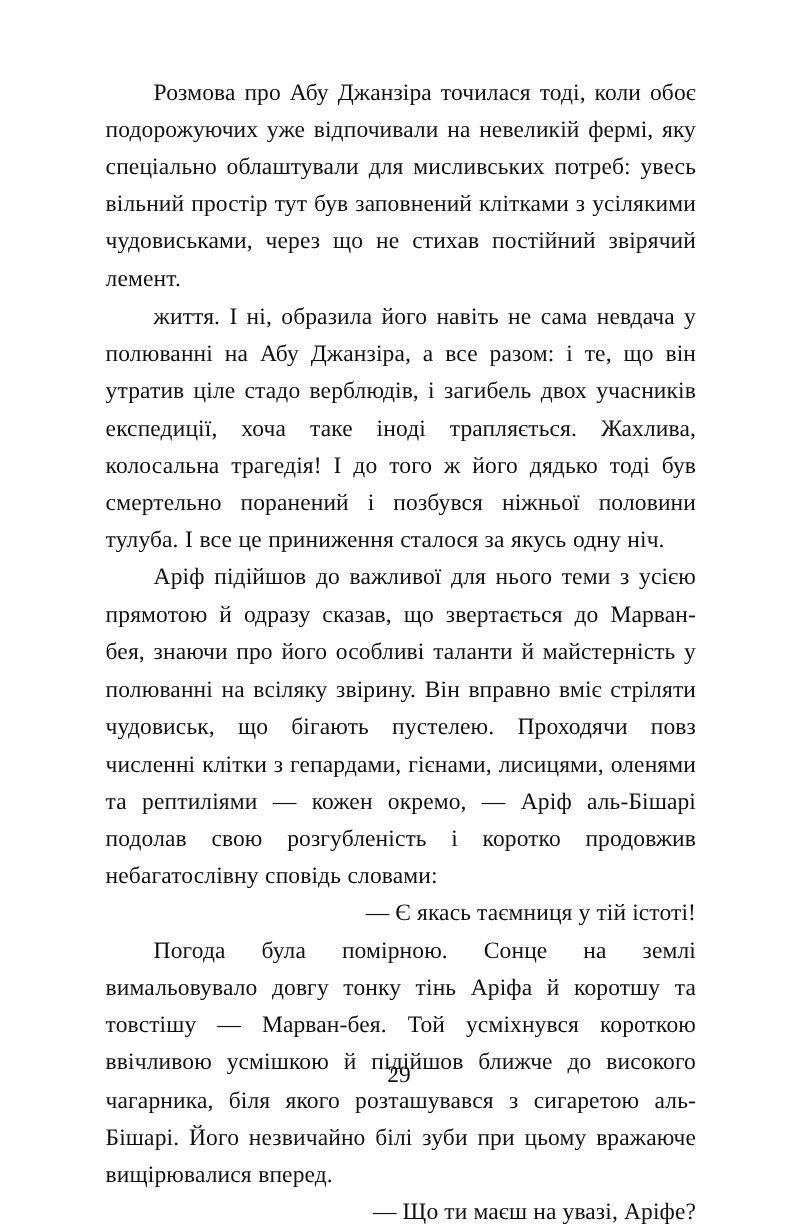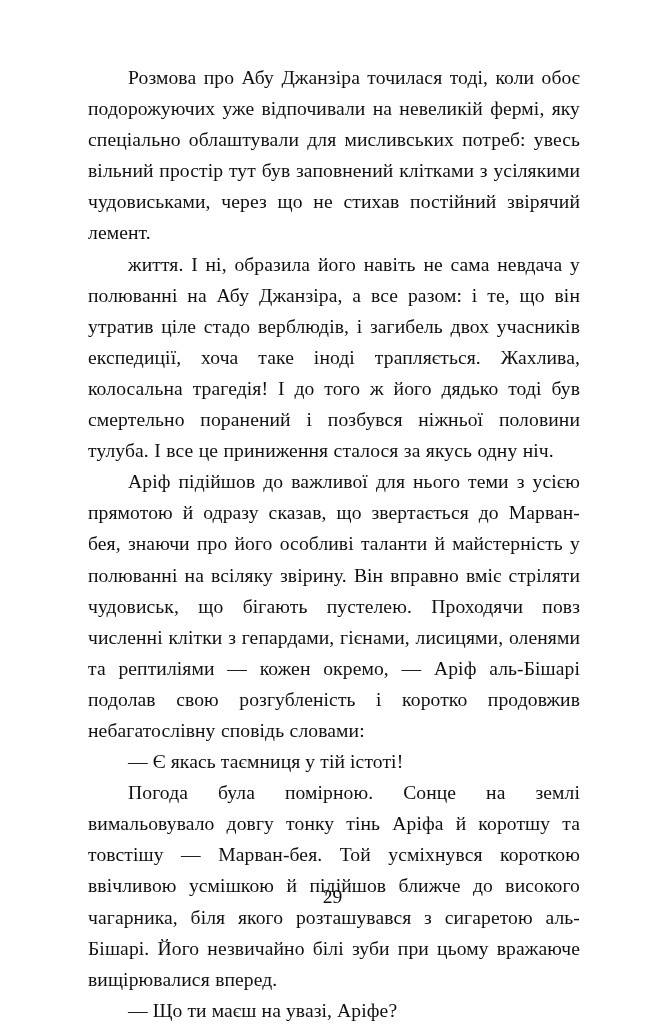--- a/index.html
+++ b/index.html
@@ -34,21 +34,21 @@
     word-spacing: 0.4px;
     -webkit-hyphens: none;
     hyphens: none;
   }
   p.para:last-child {
     text-align-last: left;
   }
   p.dialogue {
     margin: 0;
     text-indent: 40px;
-    text-align: left;
+    text-align: right;
     font-size: 19.6px;
     line-height: 31.1px;
     letter-spacing: 0.1px;
   }
   .folio {
     position: absolute;
     left: 0;
     right: 0;
     top: 884px;
     text-align: center;

